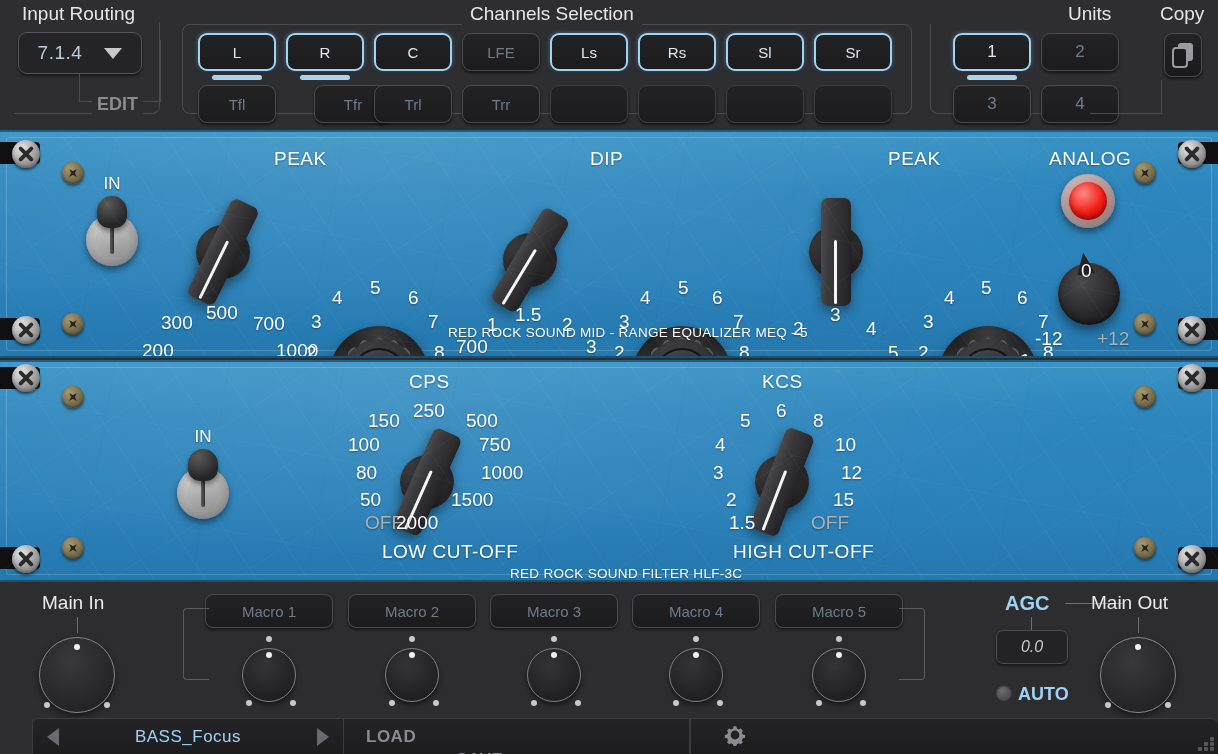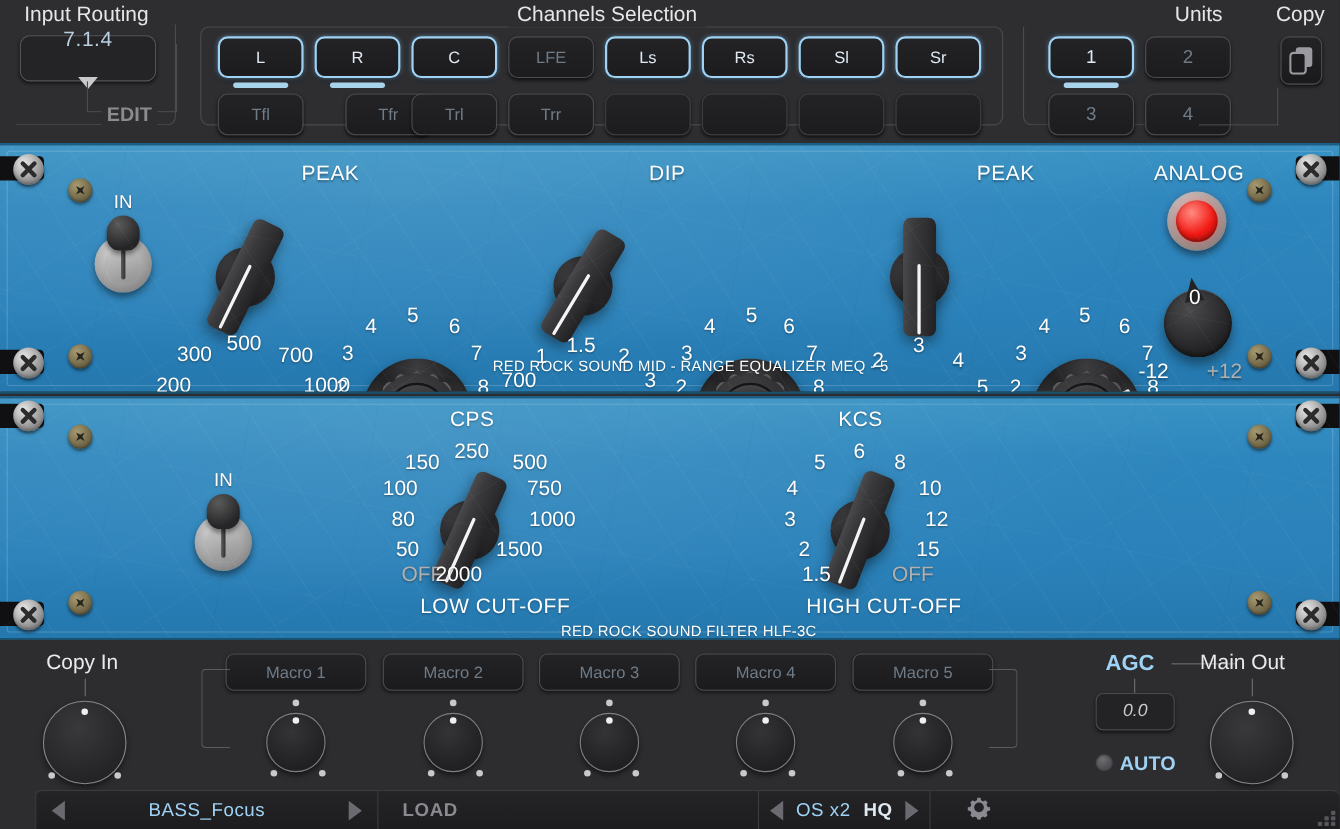--- a/index.html
+++ b/index.html
@@ -30,21 +30,20 @@
 
   
   #routing-box { left: 14px; top: 22px; width: 146px; height: 92px; border-top-color: transparent; }
   #routing-box { border-top: none; border-left:none; border-right: 1px solid #4b4b4f;
                  border-bottom: 1px solid #4b4b4f; border-radius:0 0 8px 0; }
   .routing-combo {
     position: absolute; left: 18px; top: 32px; width: 124px; height: 42px;
     background: #242427; border: 1px solid #55555a; border-radius: 9px;
     display:flex; align-items:center; justify-content:center; gap:22px;
     box-shadow: 0 2px 3px rgba(0,0,0,.5);
-    flex-direction: column;
   }
   .routing-combo .val { color:#b8cfe0; font-size: 19px; letter-spacing: .5px;}
   .caret-down { width:0;height:0;border-left:9px solid transparent;border-right:9px solid transparent;border-top:11px solid #c9c9cc; }
   .edit-label { position:absolute; left:92px; top:94px; color:#8b8b90; font-size:18px; font-weight:bold; background:#2e2e31; padding:0 5px;}
   .edit-tick { position:absolute; left:79px; top:74px; width:1px; height:28px; background:#4b4b4f;}
   .edit-tick2{ position:absolute; left:79px; top:101px; width:16px; height:1px; background:#4b4b4f;}
   .edit-tick3{ position:absolute; left:135px; top:101px; width:26px; height:1px; background:#4b4b4f;}
   .edit-tick4{ position:absolute; left:160px; top:40px; width:1px; height:62px; background:#4b4b4f;}
   #routing-title { left: 14px; top: 3px; }
 
@@ -601,21 +600,21 @@
         <div class="kscale" style="left: 833px; top: 127px;">15</div>
         <div class="kscale dim" style="left: 811px; top: 150px;">OFF</div>
       </div>
     <div class="sect-title" style="left:733px; top:179px;">HIGH CUT-OFF</div>
 
     <div class="brand" style="left:510px; top:204px;">RED ROCK SOUND  FILTER   HLF-3C</div>
   </div>
 
   <div id="bottom">
 
-    <div class="knoblabel" style="left:42px; top:10px;">Copy In</div>
+    <div class="knoblabel" style="left:42px; top:10px;">Main In</div>
     <div class="tickline" style="left:77px; top:35px; height:16px;"></div>
     <div class="bigknob" style="left:39px; top:55px;"></div>
     <div class="kdot" style="left:74px; top:62px;"></div>
     <div class="kdot dim" style="left:44px; top:120px;"></div>
     <div class="kdot dim" style="left:104px; top:120px;"></div>
 
     <div id="macro-area">
         <div class="macro-btn" style="left: 205px; top: 12px;">
           <span>Macro 1</span>
         </div>
@@ -686,26 +685,20 @@
       <span class="arrow-r"></span>
     </div>
     <div class="sb-div"></div>
 
     <div class="sb-seg" style="width:345px; padding-left:22px; gap:40px;">
       <span class="sb-txt" style="color:#8a8a90;">LOAD</span>
       <span class="sb-txt" style="color:#8a8a90;margin-top:47px;">SAVE</span>
     </div>
     <div class="sb-div"></div>
 
-    <div class="sb-seg" style="width:155px; justify-content:space-between; padding:0 10px;">
-      <span class="arrow-l"></span>
-      <span class="sb-txt" style="color:#9fd3f5; font-weight:normal;">OS x2</span>
-      <span class="sb-txt" style="color:#dfe9f2;">HQ</span>
-      <span class="arrow-r"></span>
-    </div>
     <div class="sb-div"></div>
 
     <div class="sb-seg" style="width:84px; justify-content:center;">
       <span>
         <svg class="gear" viewBox="0 0 24 24">
           <path fill="#8a8a90" d="M12 8.2a3.8 3.8 0 100 7.6 3.8 3.8 0 000-7.6zm0 6a2.2 2.2 0 110-4.4 2.2 2.2 0 010 4.4z"></path>
           <path fill="#8a8a90" d="M20 13.6v-3.2l-2.3-.4a6 6 0 00-.7-1.7l1.3-1.9-2.3-2.3-1.9 1.3a6 6 0 00-1.7-.7L12 2.4H8.8L8.4 4.7a6 6 0 00-1.7.7L4.8 4.1 2.5 6.4l1.3 1.9a6 6 0 00-.7 1.7l-2.3.4v3.2l2.3.4c.16.6.4 1.17.7 1.7l-1.3 1.9 2.3 2.3 1.9-1.3c.53.3 1.1.54 1.7.7l.4 2.3H12l.4-2.3a6 6 0 001.7-.7l1.9 1.3 2.3-2.3-1.3-1.9c.3-.53.54-1.1.7-1.7l2.3-.4z" opacity="0"></path>
           <path fill="#8a8a90" d="M12 2.6l1.5 2.1c.5.12.98.32 1.42.58l2.5-.5.9 1.56-1.6 2a5.6 5.6 0 010 1.3l1.6 2-.9 1.56-2.5-.5c-.44.26-.92.46-1.42.58L12 15.4l-1.5-2.1a5.4 5.4 0 01-1.42-.58l-2.5.5-.9-1.56 1.6-2a5.6 5.6 0 010-1.3l-1.6-2 .9-1.56 2.5.5c.44-.26.92-.46 1.42-.58L12 2.6z" opacity="0"></path>
         </svg>
         <svg class="gear" viewBox="0 0 100 100" style="margin-left:-22px;">

